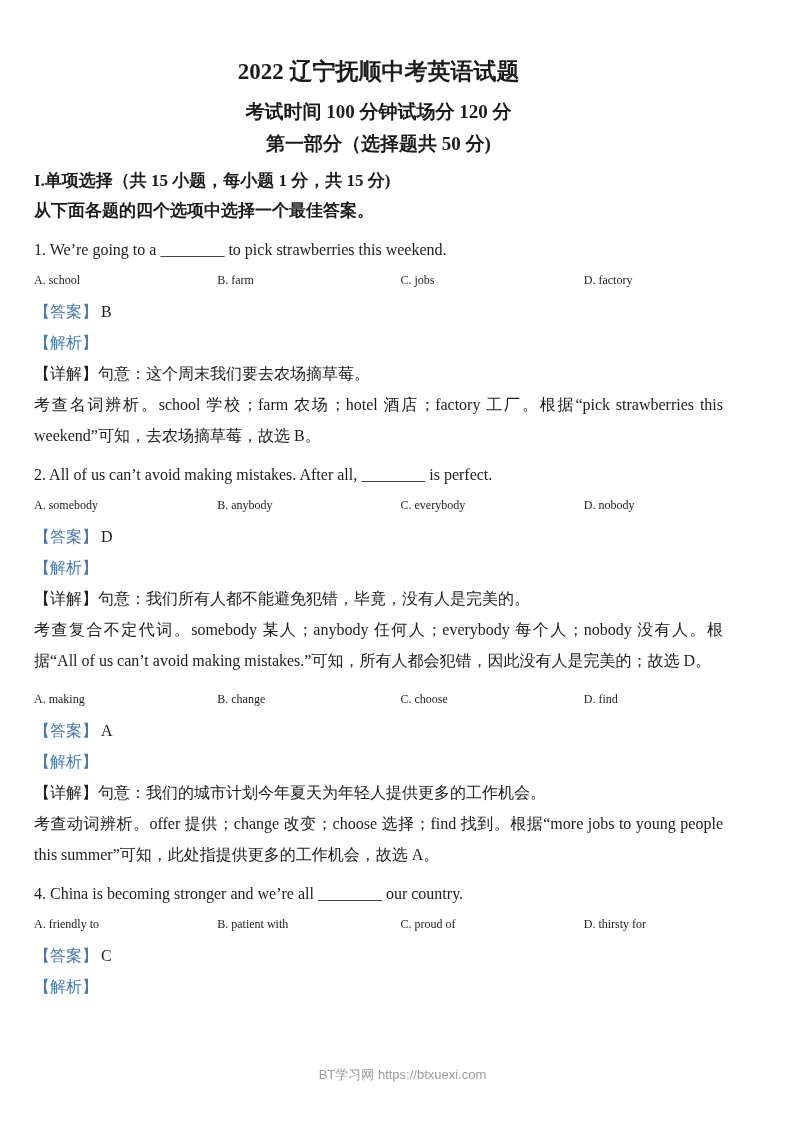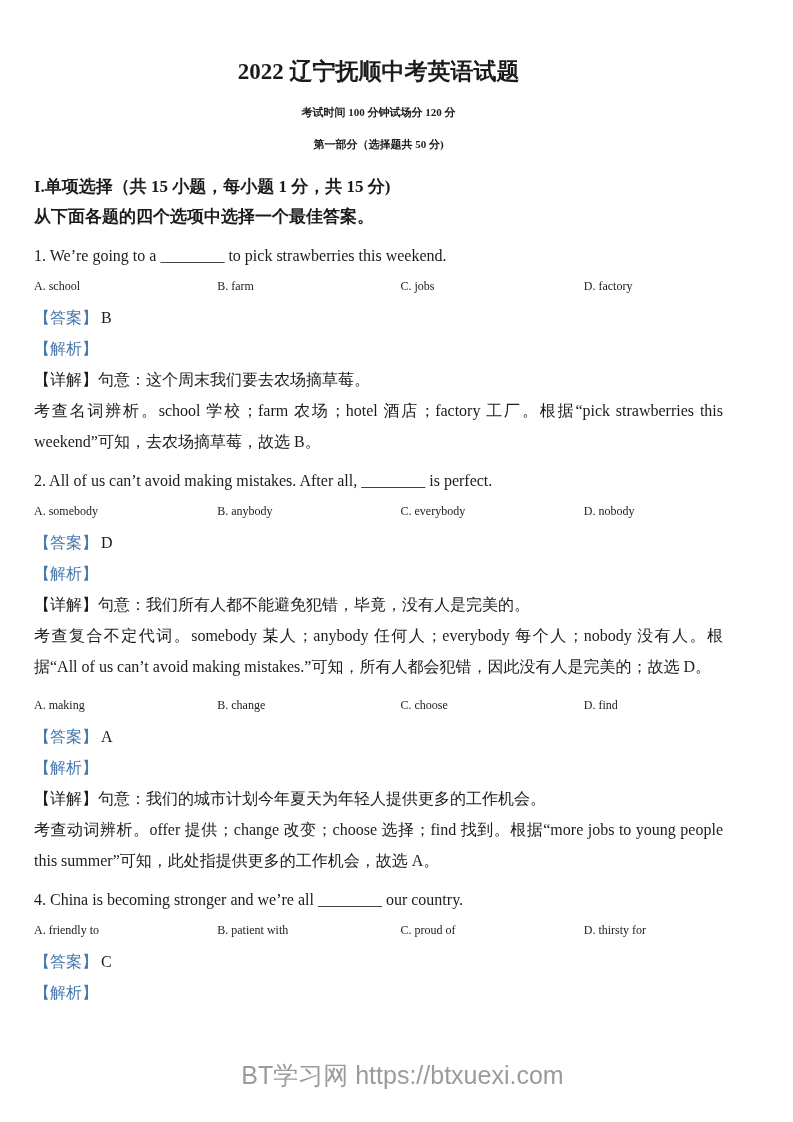--- a/index.html
+++ b/index.html
@@ -21,27 +21,27 @@
   }
 
   .title {
     font-size: 23px;
     line-height: 32px;
     font-weight: bold;
     text-align: center;
     margin: 0 0 8px 0;
   }
   .hdr-line {
-    font-size: 11px;
+    font-size: 19px;
     line-height: 32px;
     font-weight: bold;
     text-align: center;
     margin: 0;
   }
-  .hdr-line.last { margin-bottom: 12px; }
+  .hdr-line.last { margin-bottom: 6px; }
   .part-heading, .instruction {
     font-size: 17px;
     line-height: 30px;
     font-weight: bold;
     margin: 0;
   }
 
   .question { margin-top: 8px; }
   .question p { margin: 0; }
   .q-text {
@@ -66,21 +66,21 @@
   }
   p:empty { display: none; }
 
   .watermark {
     position: absolute;
     top: 1062px;
     left: 0;
     width: 100%;
     text-align: center;
     font-family: "Liberation Sans", "DejaVu Sans", sans-serif;
-    font-size: 25px;
+    font-size: 13px;
     line-height: 26px;
     color: var(--watermark, #9b9b9b);
     margin: 0;
     padding-left: 12px;
     box-sizing: border-box;
   }
 </style>
 </head>
 <body>
 

